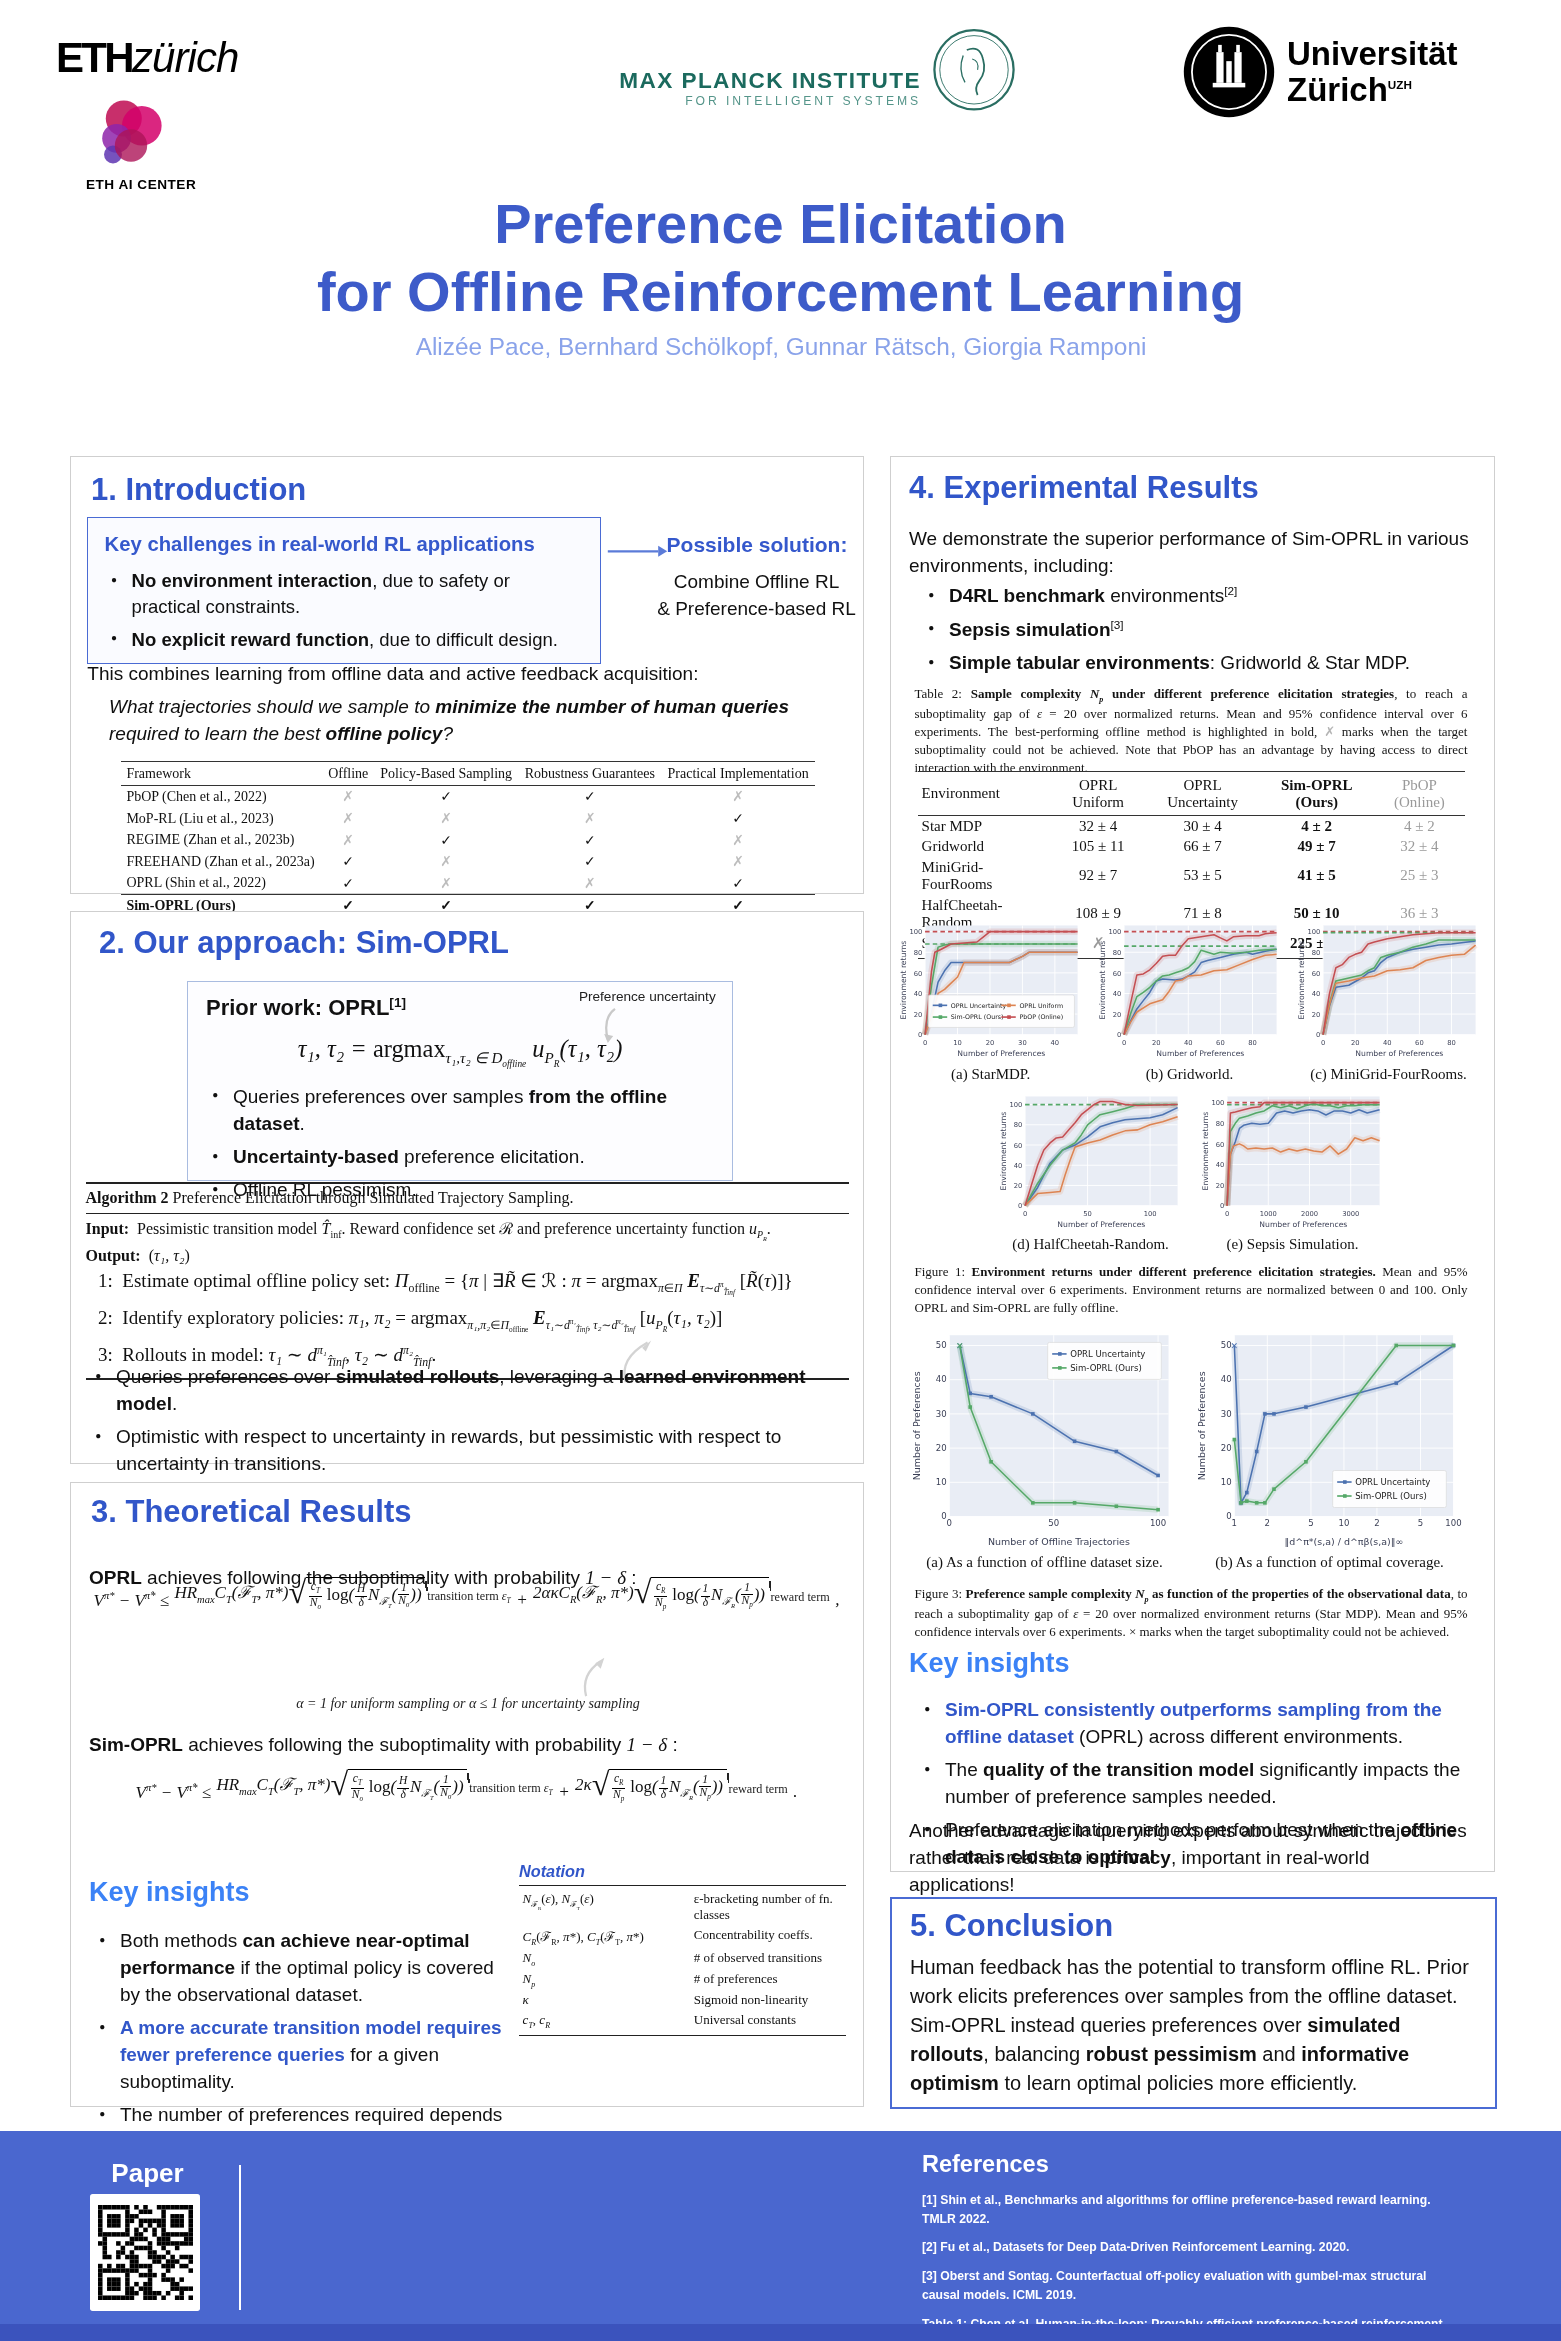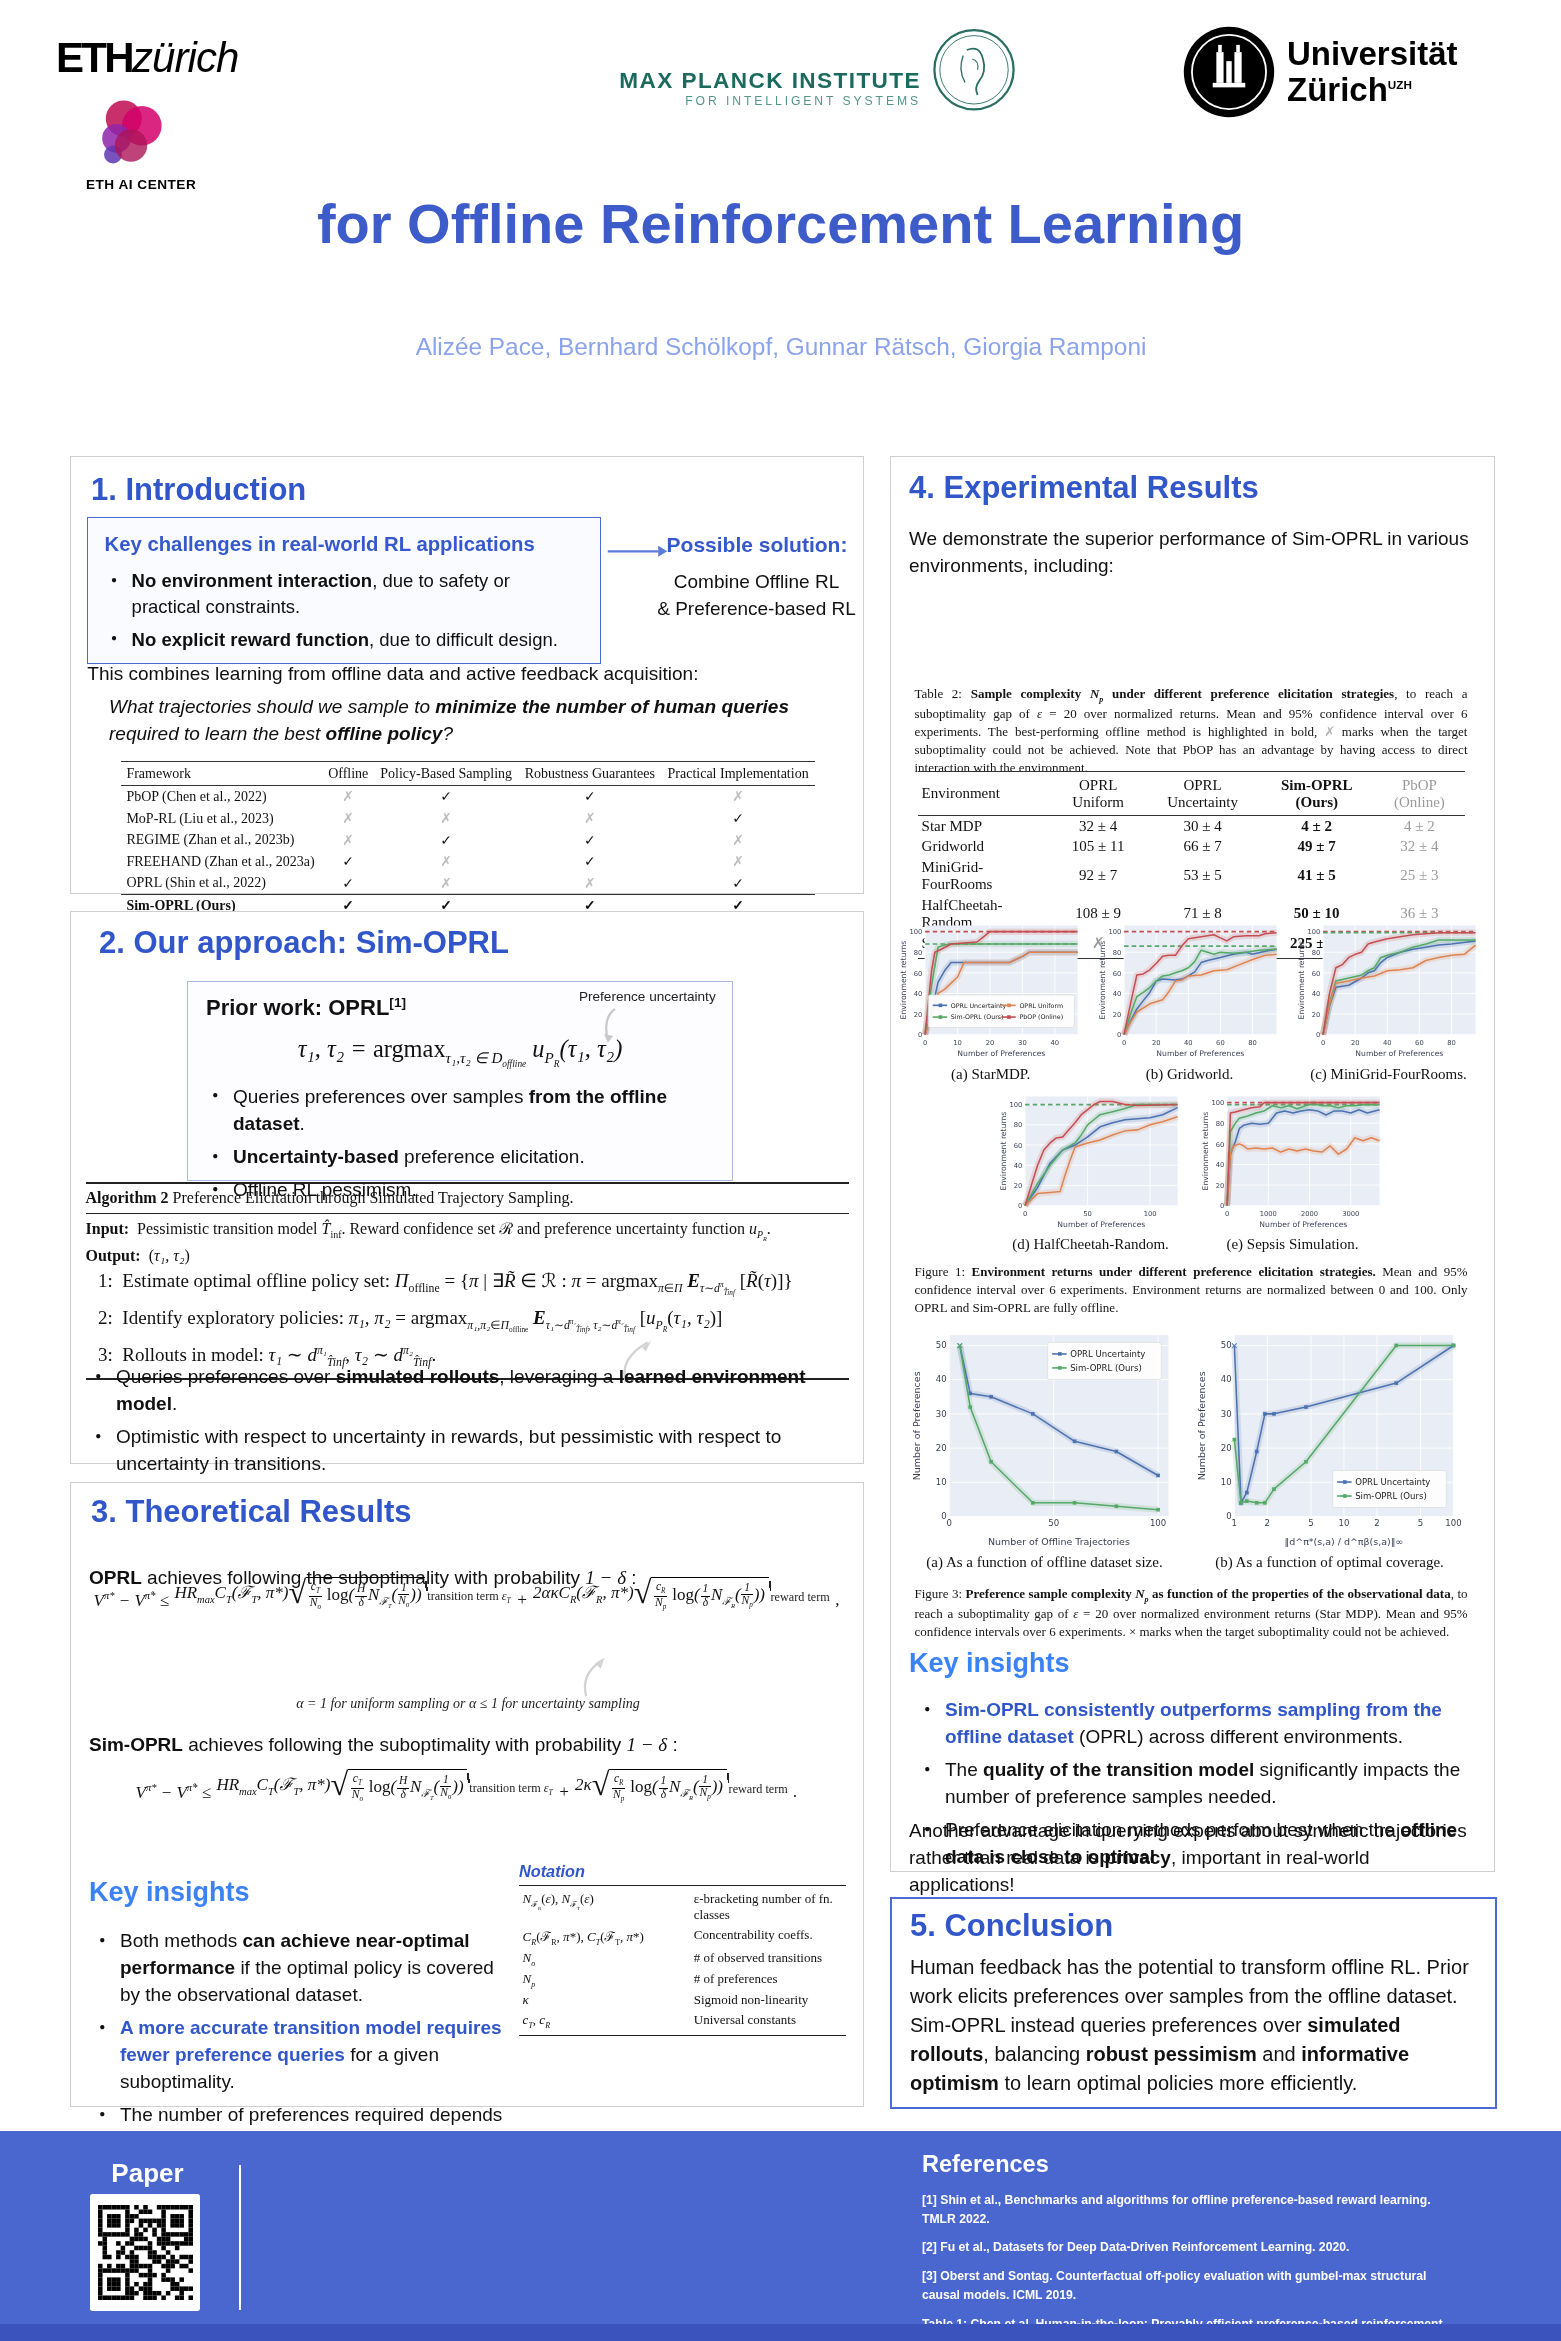--- a/index.html
+++ b/index.html
@@ -132,20 +132,21 @@
       <rect x="40" y="22" width="4" height="8" fill="#fff"></rect>
       <rect x="60" y="22" width="4" height="8" fill="#fff"></rect>
     </svg>
   </div>
   <div class="abs" style="left:1287px;top:36px;">
     <div class="uzh-name"><span>Universität</span></div>
     <div class="uzh-name"><span>Zürich</span><span class="uzh-sup">UZH</span></div>
   </div>
 
   <div class="abs title" style="left:148px;top:190px;width:1265px;">
+    <div>Preference Elicitation</div>
     <div>for Offline Reinforcement Learning</div>
   </div>
   <div class="abs authors" style="left:239px;top:333px;width:1084px;">Alizée Pace, Bernhard Schölkopf, Gunnar Rätsch, Giorgia Ramponi</div>
 
   <div class="sec" style="left:70px;top:456px;width:792px;height:436px;">
     <div class="abs h1" style="left:20px;top:14.5px;">1. Introduction</div>
     <div class="abs challenge-box" style="left:16.3px;top:60px;width:479px;height:116px;">
       <div class="challenge-title">Key challenges in real-world RL applications</div>
       <ul class="bl">
           <li><b>No environment interaction</b>, due to safety or practical constraints.</li>
@@ -390,20 +391,25 @@
     <ul class="bl abs" style="left:22px;top:445px;width:411px;">
         <li>Both methods <b>can achieve near-optimal performance</b> if the optimal policy is covered by the observational dataset.</li>
         <li><span class="blue"><b>A more accurate transition model requires fewer preference queries</b></span> for a given suboptimality.</li>
         <li>The number of preferences required depends on the <b>coverage of the optimal policy</b> in the observational dataset.</li>
       </ul>
   </div>
 
   <div class="sec" style="left:890px;top:456px;width:603px;height:1414px;">
     <div class="abs h1" style="left:18px;top:12.6px;">4. Experimental Results</div>
     <div class="abs body" style="left:18px;top:69px;width:565px;">We demonstrate the superior performance of Sim-OPRL in various environments, including:</div>
+    <ul class="bl abs" style="left:31px;top:126px;width:542px;">
+        <li><b>D4RL benchmark</b> environments<sup>[2]</sup></li>
+        <li><b>Sepsis simulation</b><sup>[3]</sup></li>
+        <li><b>Simple tabular environments</b>: Gridworld &amp; Star MDP.</li>
+      </ul>
     <div class="abs cap" style="left:23.5px;top:228px;width:553px;">Table 2: <b>Sample complexity <i>N<sub>p</sub></i> under different preference elicitation strategies</b>, to reach a suboptimality gap of <i>ε</i> = 20 over normalized returns.  Mean and 95% confidence interval over 6 experiments.  The best-performing offline method is highlighted in bold, <span class="gx">✗</span> marks when the target suboptimality could not be achieved. Note that PbOP has an advantage by having access to direct interaction with the environment.</div>
     <div class="abs t2-bottom" style="left:27px;top:314px;width:547px;">
         <table class="t2">
           <tbody>
             <tr>
               <th class="">Environment</th>
               <th class="">OPRL Uniform</th>
               <th class="">OPRL Uncertainty</th>
               <th class="bold">Sim-OPRL (Ours)</th>
               <th class="gray">PbOP (Online)</th>

